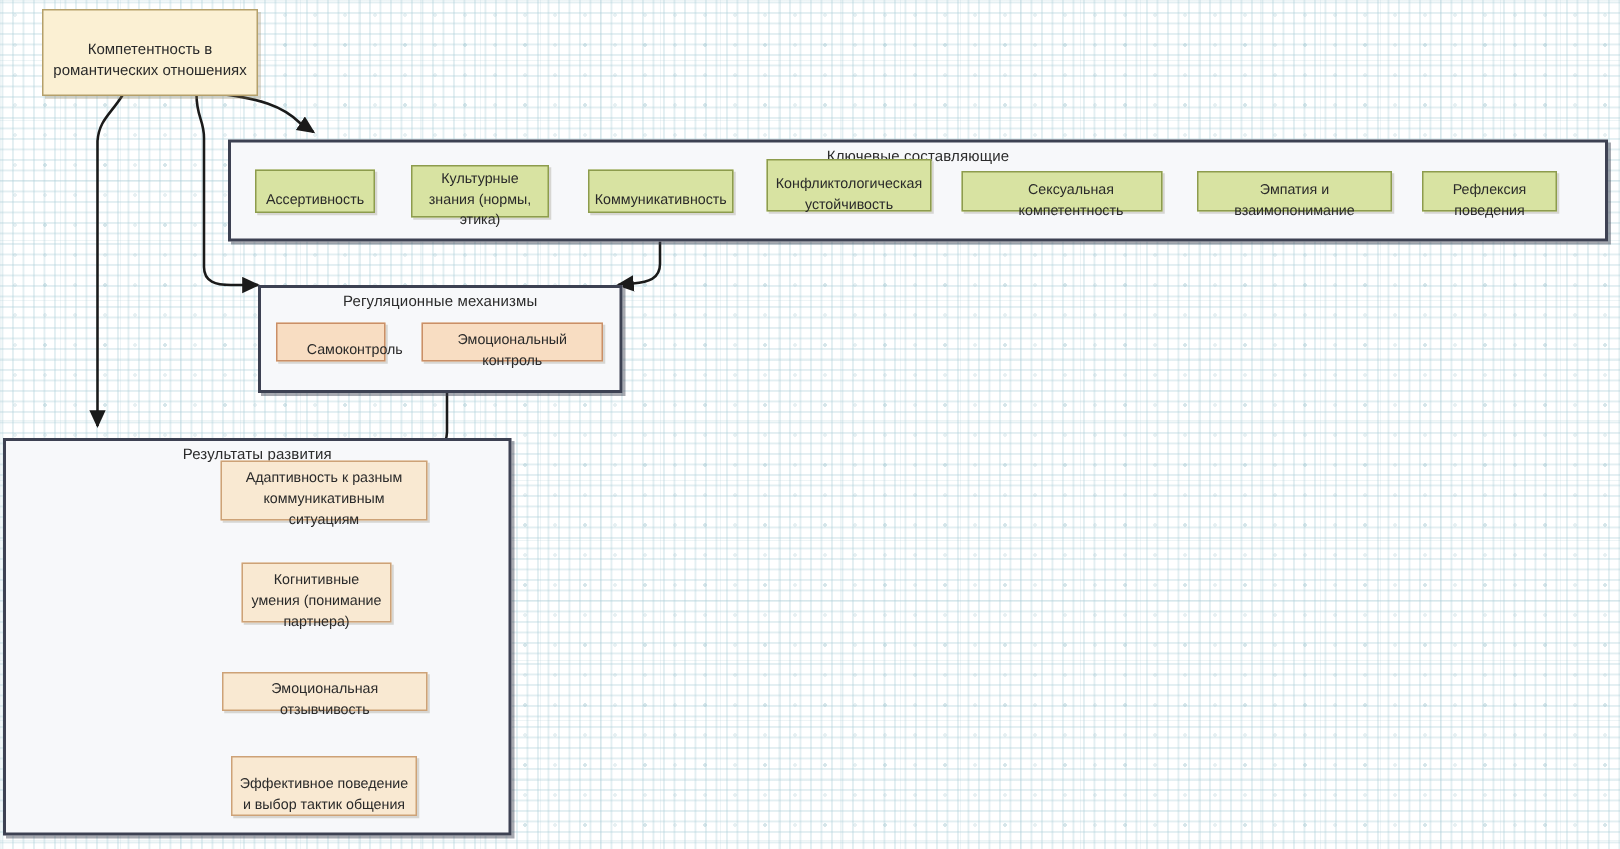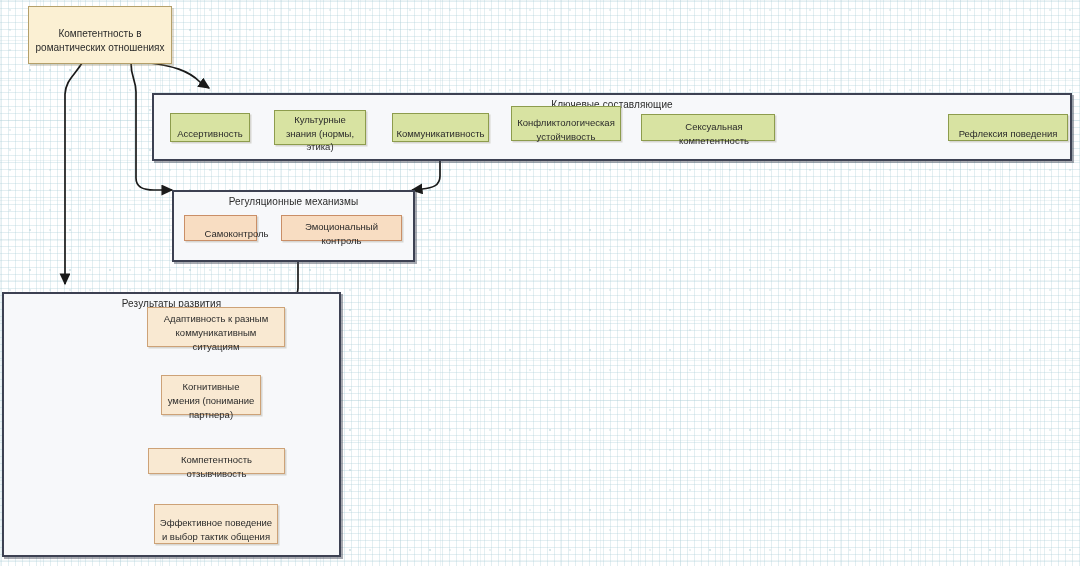--- a/index.html
+++ b/index.html
@@ -129,21 +129,24 @@
   </div>
   <div class="node green" style="left:392px; top:113px; width:97px; height:29px;">
     <span>Коммуникативность</span>
   </div>
   <div class="node green" style="left:511px; top:106px; width:110px; height:35px;">
     <span>Конфликтологическая устойчивость</span>
   </div>
   <div class="node green" style="left:641px; top:114px; width:134px; height:27px;padding-left:16px;">
     <span>Сексуальная компетентность</span>
   </div>
-  <div class="node green" style="left:948px; top:114px; width:120px; height:27px;">
+  <div class="node green" style="left:798px; top:114px; width:130px; height:27px;">
+    <span>Эмпатия и взаимопонимание</span>
+  </div>
+  <div class="node green" style="left:948px; top:114px; width:90px; height:27px;">
     <span>Рефлексия поведения</span>
   </div>
 
   <div class="container-box" style="left:172px; top:190px; width:243px; height:72px;">
     <div class="container-label">Регуляционные механизмы</div>
   </div>
   <div class="node peach" style="left:184px; top:215px; width:73px; height:26px;padding-left:36px;">
     <span>Самоконтроль</span>
   </div>
   <div class="node peach" style="left:281px; top:215px; width:121px; height:26px;">
@@ -153,18 +156,18 @@
   <div class="container-box" style="left:2px; top:292px; width:339px; height:265px;">
     <div class="container-label">Результаты развития</div>
   </div>
   <div class="node cream" style="left:147px; top:307px; width:138px; height:40px;">
     <span>Адаптивность к разным коммуникативным ситуациям</span>
   </div>
   <div class="node cream" style="left:161px; top:375px; width:100px; height:40px;">
     <span>Когнитивные умения (понимание партнера)</span>
   </div>
   <div class="node cream" style="left:148px; top:448px; width:137px; height:26px;">
-    <span>Компетентность отзывчивость</span>
+    <span>Эмоциональная отзывчивость</span>
   </div>
   <div class="node cream" style="left:154px; top:504px; width:124px; height:40px;">
     <span>Эффективное поведение и выбор тактик общения</span>
   </div>
 </div>
 
 </body></html>

